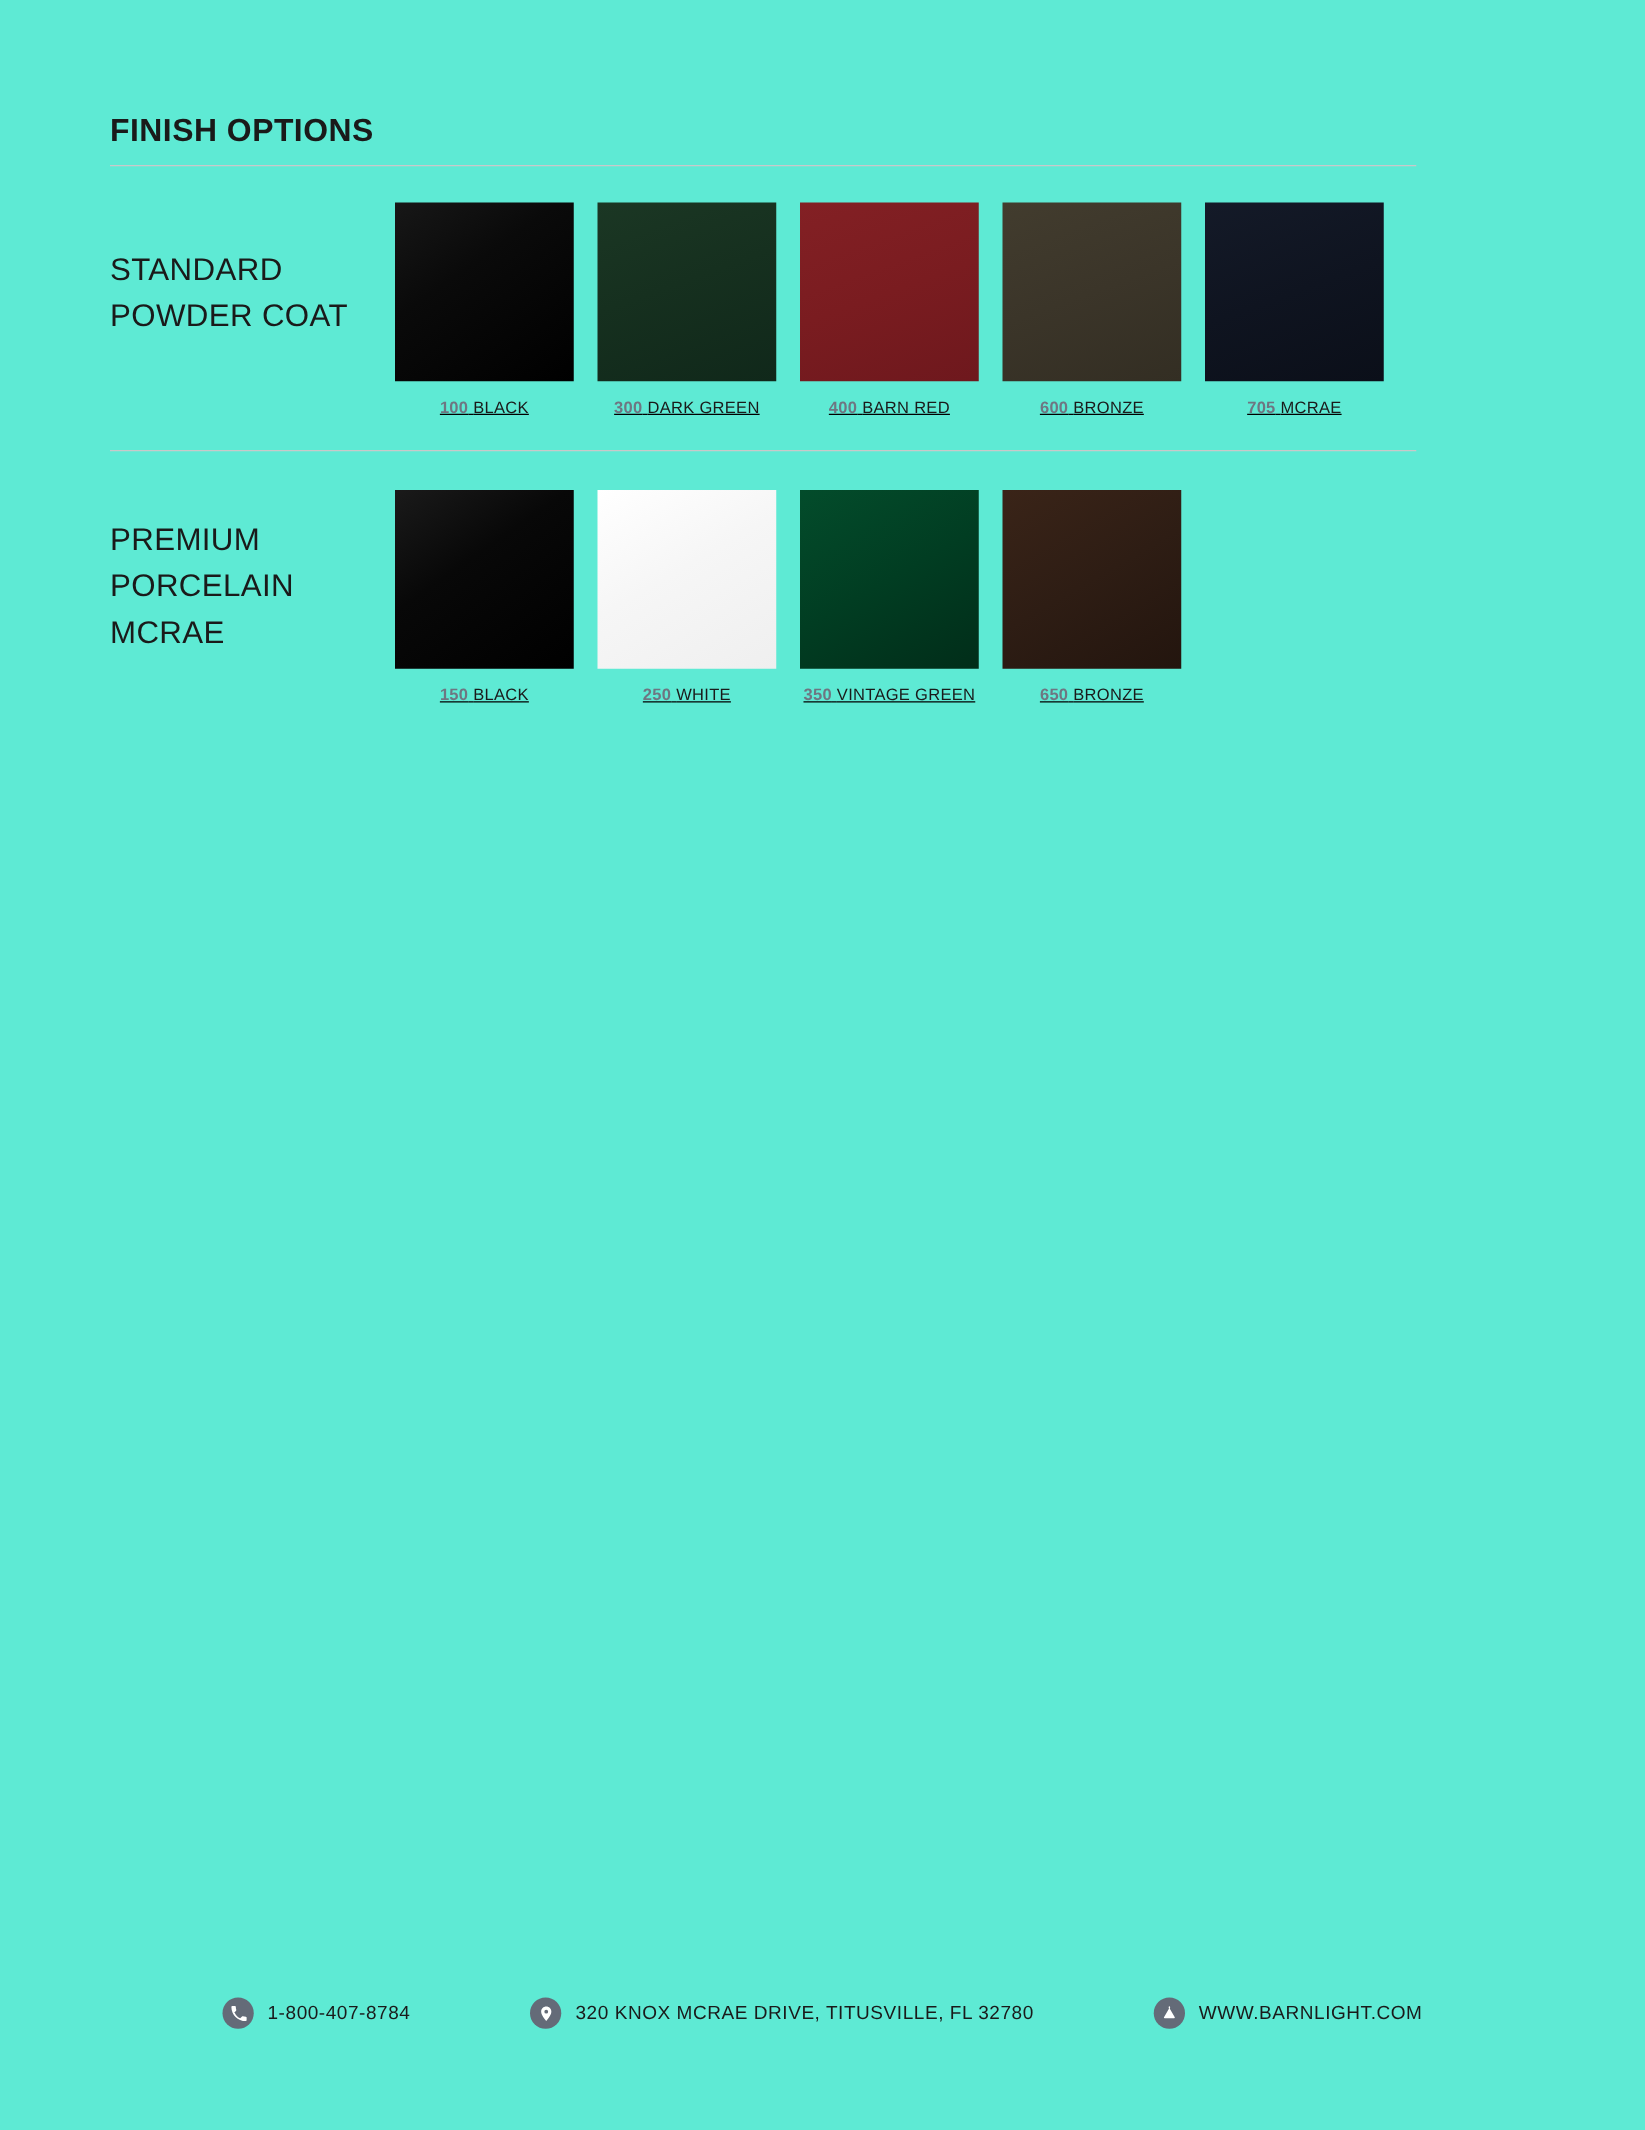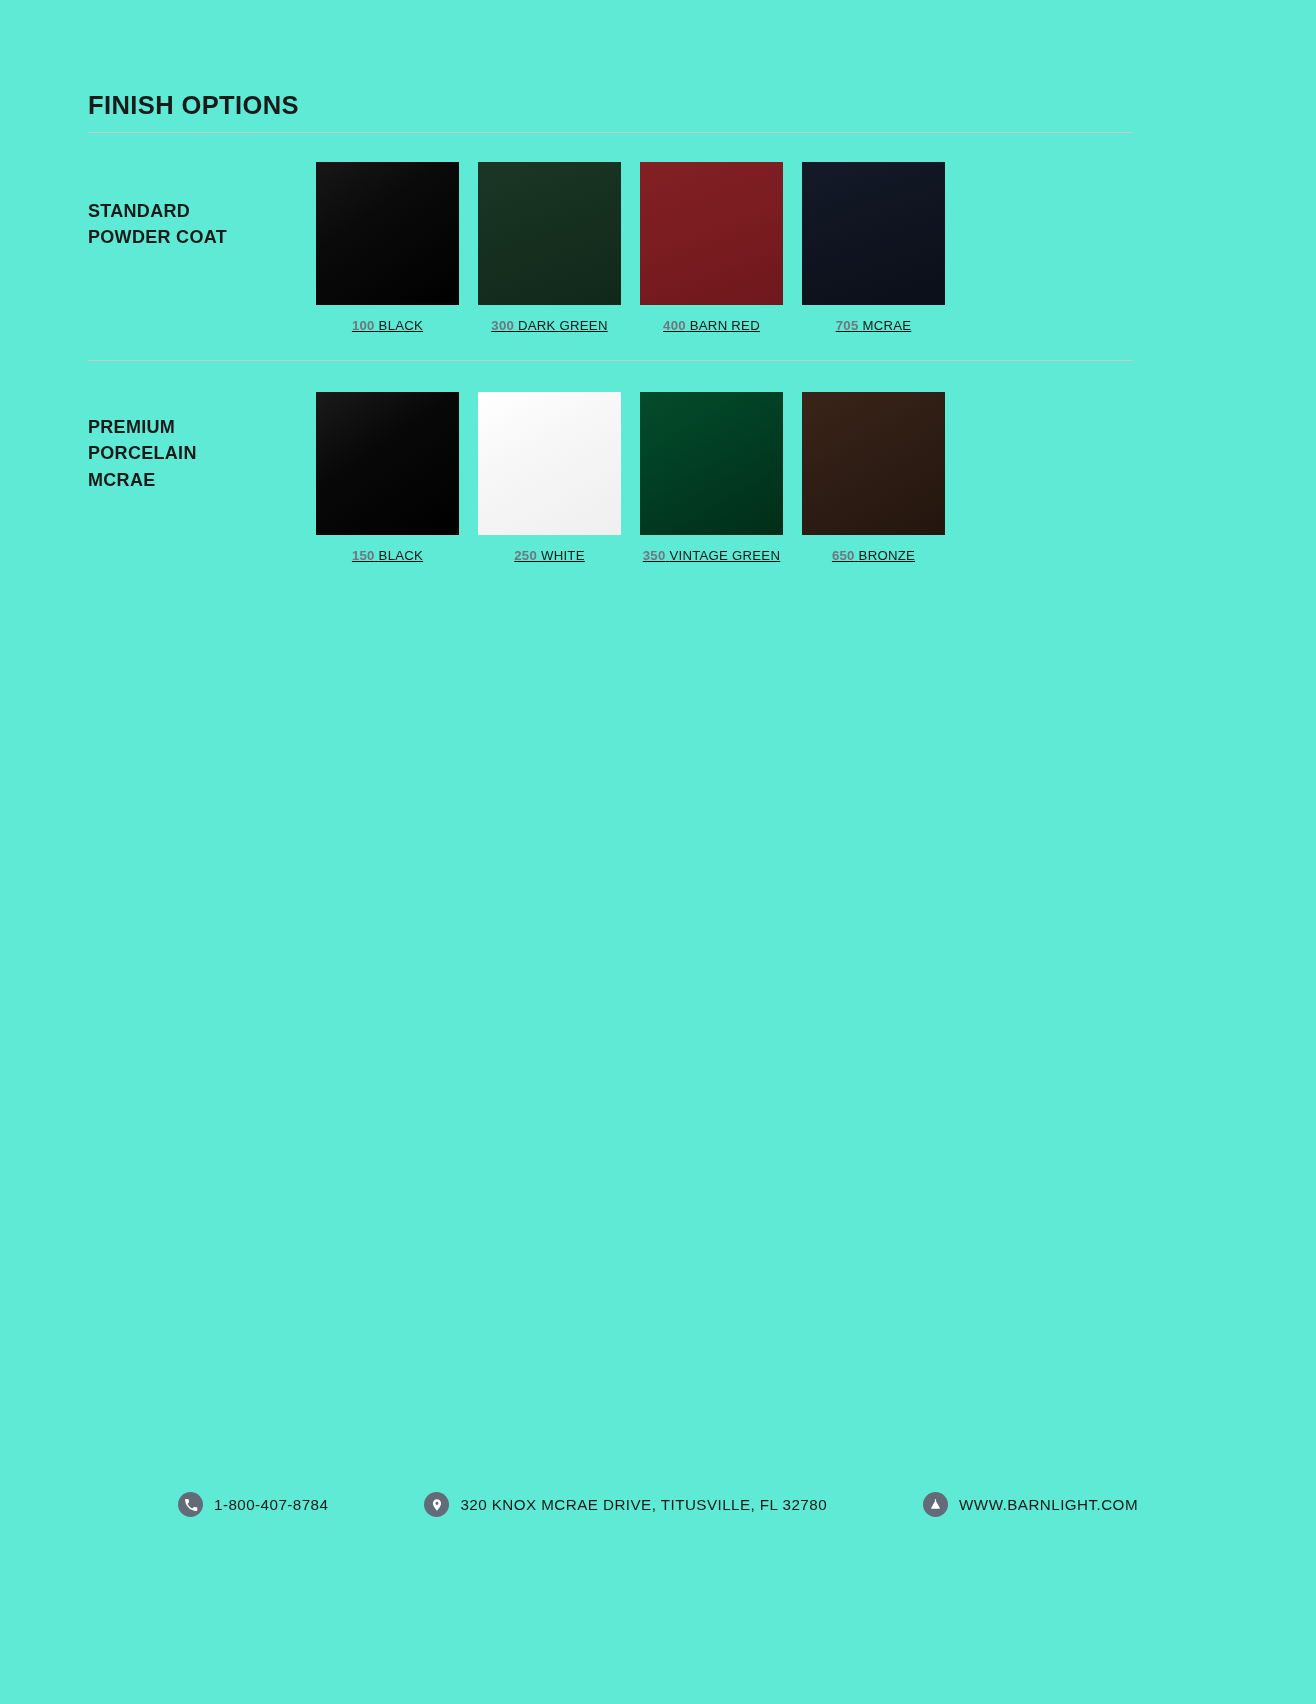--- a/index.html
+++ b/index.html
@@ -51,22 +51,22 @@
   .section-premium  { top: 392px; }
 
   .section-inner {
     display: flex;
     align-items: flex-start;
   }
 
   .section-label {
     width: 228px;
     flex: 0 0 228px;
-    font-size: 18px;
-    font-weight: 700;
+    font-size: 25px;
+    font-weight: 400;
     letter-spacing: 0.3px;
     line-height: 1.47;
     color: #1a1a1a;
     white-space: pre-line;
   }
   .section-standard .section-label { padding-top: 36px; }
   .section-premium  .section-label { padding-top: 22px; }
 
   .swatches {
     display: flex;
@@ -107,21 +107,21 @@
     top: 360px;
     width: 1045px;
     height: 1px;
     background: #c9c9c9;
   }
 
   
   .footer {
     position: absolute;
     left: 0;
-    top: 1492px;
+    top: 1598px;
     width: 1316px;
     display: flex;
     justify-content: center;
     align-items: center;
     gap: 96px;
   }
   .footer-item {
     display: flex;
     align-items: center;
     gap: 11px;
@@ -177,20 +177,27 @@
         </div>
 
         <div class="swatch">
           <span class="swatch-chip" style="background:linear-gradient(160deg,#832024 0%,#7a1c20 50%,#6e181d 100%)"></span>
           <div class="swatch-caption">
             <span class="swatch-code">400</span>
             <span class="swatch-name">BARN RED</span>
           </div>
         </div>
 
+        <div class="swatch">
+          <span class="swatch-chip" style="background:linear-gradient(160deg,#423c2e 0%,#3b3529 50%,#332e23 100%)"></span>
+          <div class="swatch-caption">
+            <span class="swatch-code">600</span>
+            <span class="swatch-name">BRONZE</span>
+          </div>
+        </div>
 
         <div class="swatch">
           <span class="swatch-chip" style="background:linear-gradient(160deg,#141a28 0%,#0f1420 50%,#0b0f19 100%)"></span>
           <div class="swatch-caption">
             <span class="swatch-code">705</span>
             <span class="swatch-name">MCRAE</span>
           </div>
         </div>
 
       </div>

